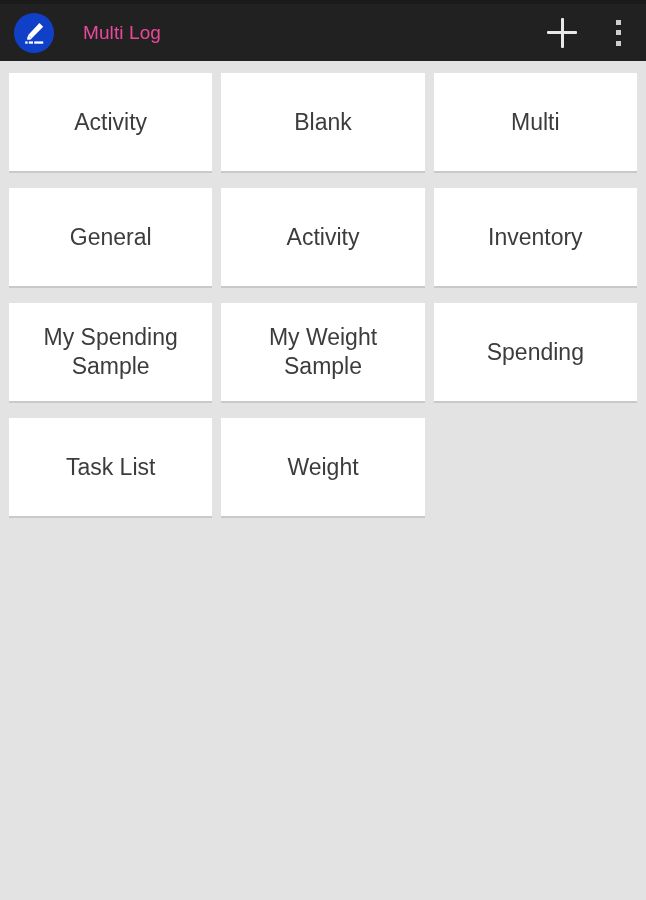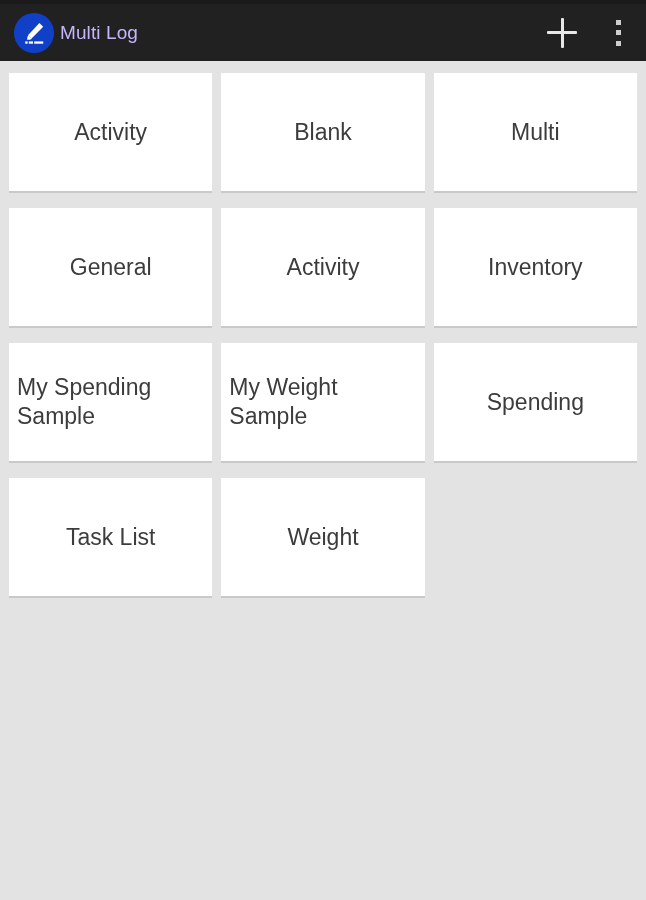--- a/index.html
+++ b/index.html
@@ -37,23 +37,23 @@
     height: 40px;
     border-radius: 50%;
     background: #1140c8;
     display: flex;
     align-items: center;
     justify-content: center;
     flex: 0 0 auto;
   }
   .app-icon svg { display: block; }
   .app-title {
-    color: #c4b5fd;
+    color: #ec4899;
     font-size: 19px;
-    margin-left: 6px;
+    margin-left: 29px;
     letter-spacing: 0.1px;
     white-space: nowrap;
     font-weight: 400;
   }
   .appbar-spacer { flex: 1 1 auto; }
   .appbar-actions {
     display: flex;
     align-items: center;
     height: 100%;
   }
@@ -104,24 +104,25 @@
   .grid {
     padding: 12px 9px 0 9px;
     display: grid;
     grid-template-columns: repeat(3, 1fr);
     column-gap: 9px;
     row-gap: 15px;
     box-sizing: border-box;
   }
   .tile {
     background: #ffffff;
-    height: 120px;
+    height: 100px;
     display: flex;
     align-items: center;
     justify-content: center;
+    text-align: center;
     box-sizing: border-box;
     border-bottom: 2px solid #c9c9c9;
     cursor: pointer;
     padding: 20px 8px;
   }
   .tile-label {
     font-size: 23px;
     line-height: 29px;
     color: #3c3c3c;
     font-weight: 400;

